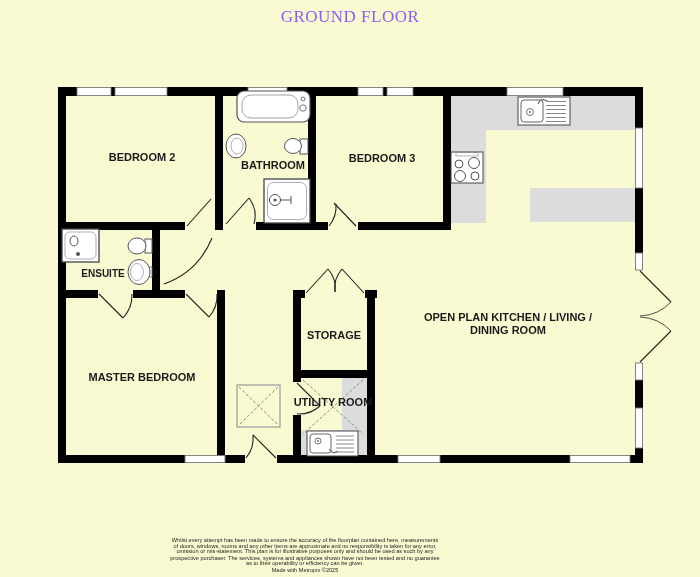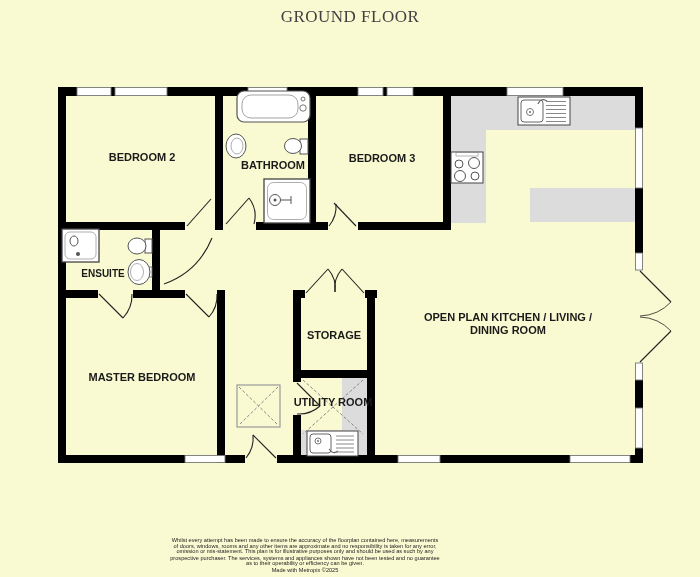--- a/index.html
+++ b/index.html
@@ -7,21 +7,21 @@
     width:700px;height:577px;
     background:#FAFAD2;
     font-family:"Liberation Sans", sans-serif;
     position:relative;
     overflow:hidden;
   }
   .title{
     position:absolute;top:7px;left:0;width:700px;
     text-align:center;
     font-family:"Liberation Serif", serif;
-    font-size:17px;letter-spacing:0.5px;color:#404040;
+    font-size:17px;letter-spacing:0.5px;color:#8b5cf6;
   }
   .plan-svg{position:absolute;left:0;top:0;}
   .room-label{
     font-family:"Liberation Sans", sans-serif;
     font-weight:bold;fill:#1a1a1a;text-anchor:middle;
   }
   .disclaimer{
     position:absolute;top:538px;left:-150px;width:1000px;
     transform:scale(0.7);transform-origin:350px 0;
     text-align:center;color:#222;

